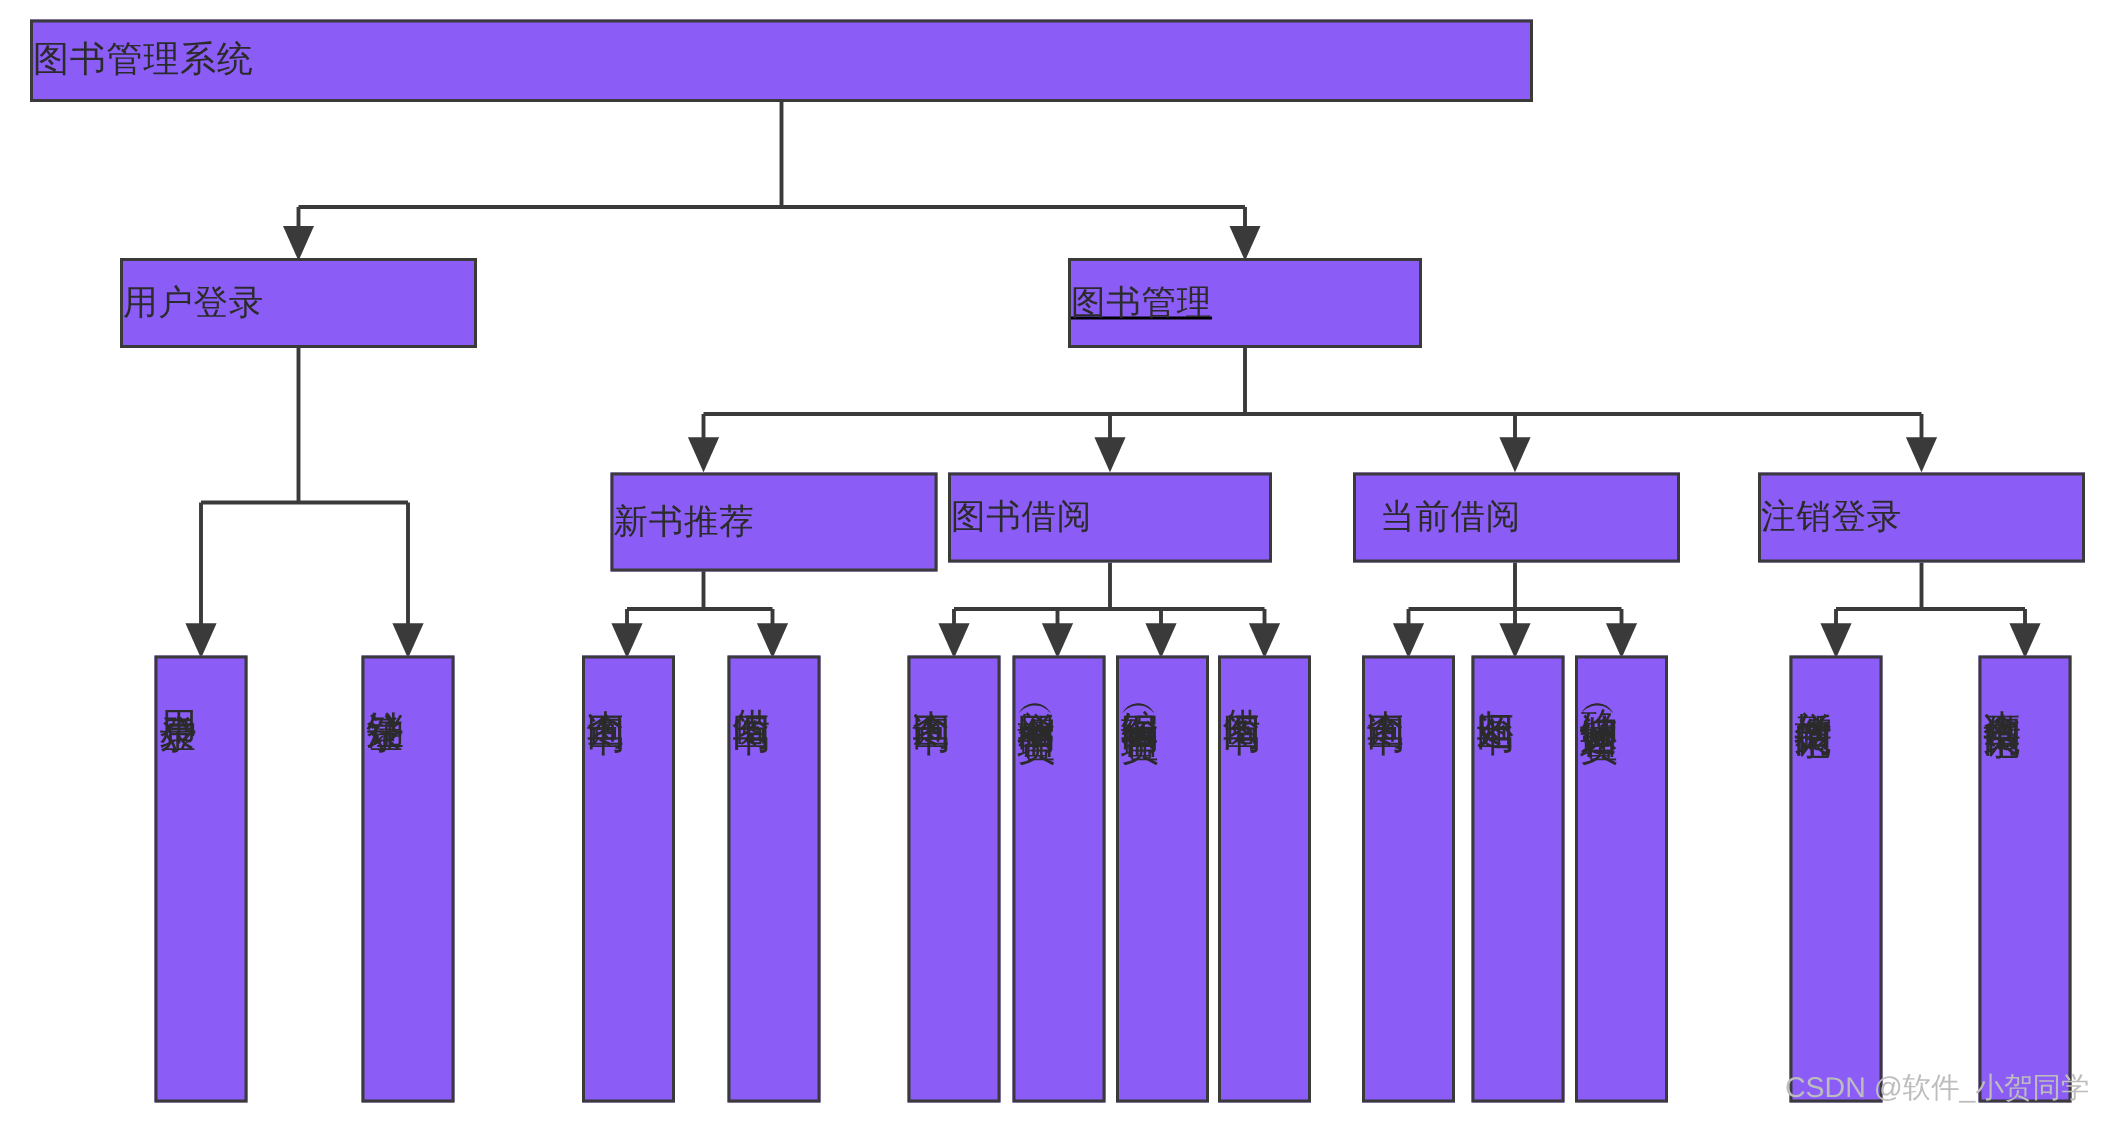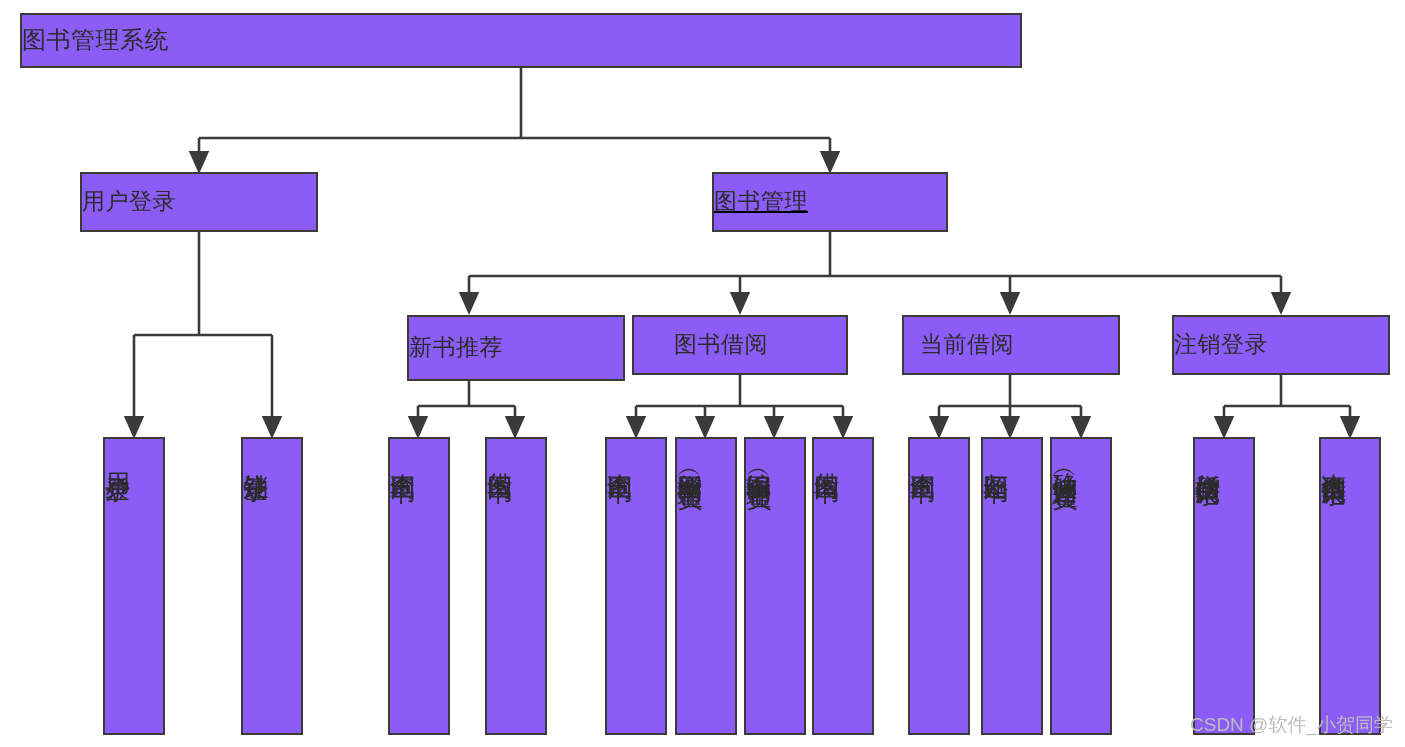--- a/index.html
+++ b/index.html
@@ -138,21 +138,21 @@
   <div class="node horiz" style="left:80px; top:172px; width:238px; height:60px;">
     <span class="node-label">用户登录</span>
   </div>
   <div class="node horiz" style="left:712px; top:172px; width:236px; height:60px;text-decoration:underline;">
     <span class="node-label">图书管理</span>
   </div>
 
   <div class="node horiz" style="left:360px; top:315px; width:218px; height:66px;margin-left:47px;">
     <span class="node-label">新书推荐</span>
   </div>
-  <div class="node horiz" style="left:632px; top:315px; width:216px; height:60px;padding-left:40px;">
+  <div class="node horiz" style="left:632px; top:315px; width:216px; height:60px;">
     <span class="node-label">图书借阅</span>
   </div>
   <div class="node horiz" style="left:902px; top:315px; width:218px; height:60px;padding-left:16px;">
     <span class="node-label">当前借阅</span>
   </div>
   <div class="node horiz" style="left:1172px; top:315px; width:218px; height:60px;">
     <span class="node-label">注销登录</span>
   </div>
 
   <div class="node vert" style="left:103px; top:437px; width:62px; height:298px;">

